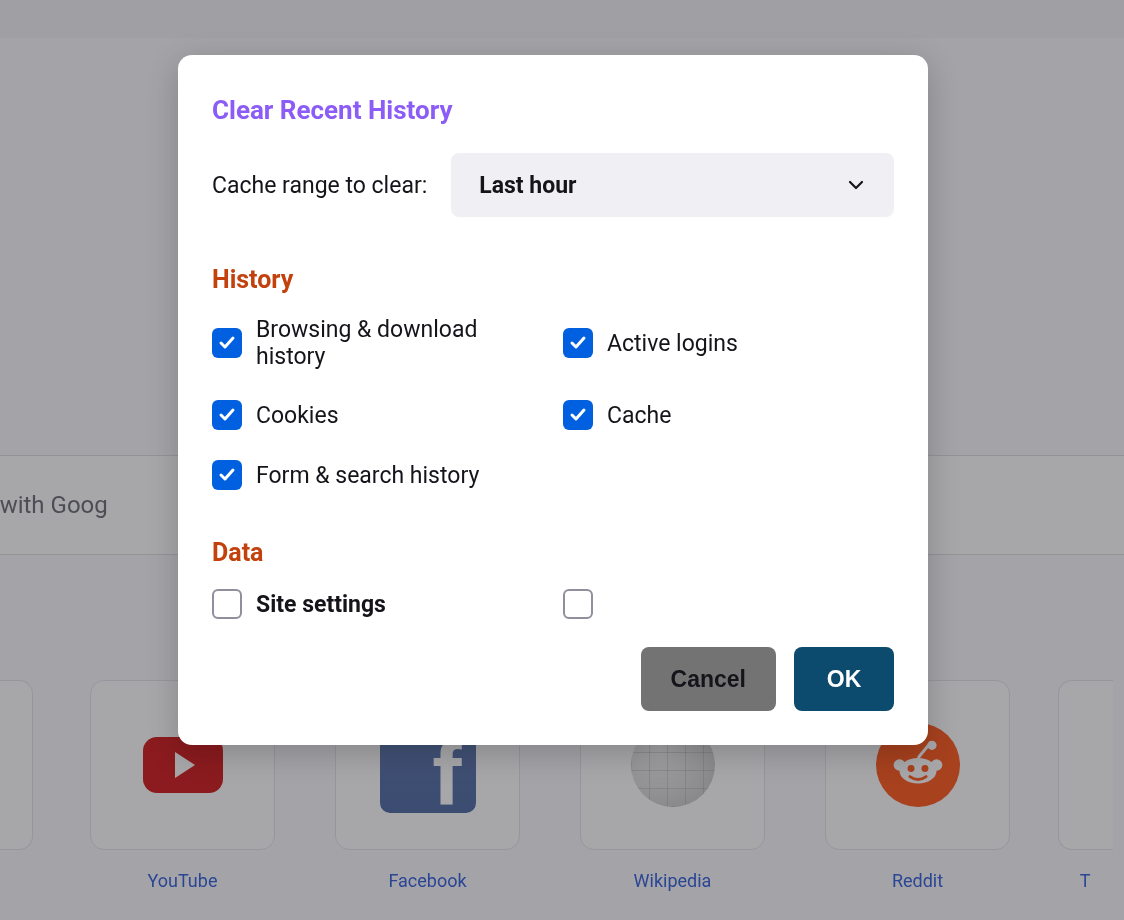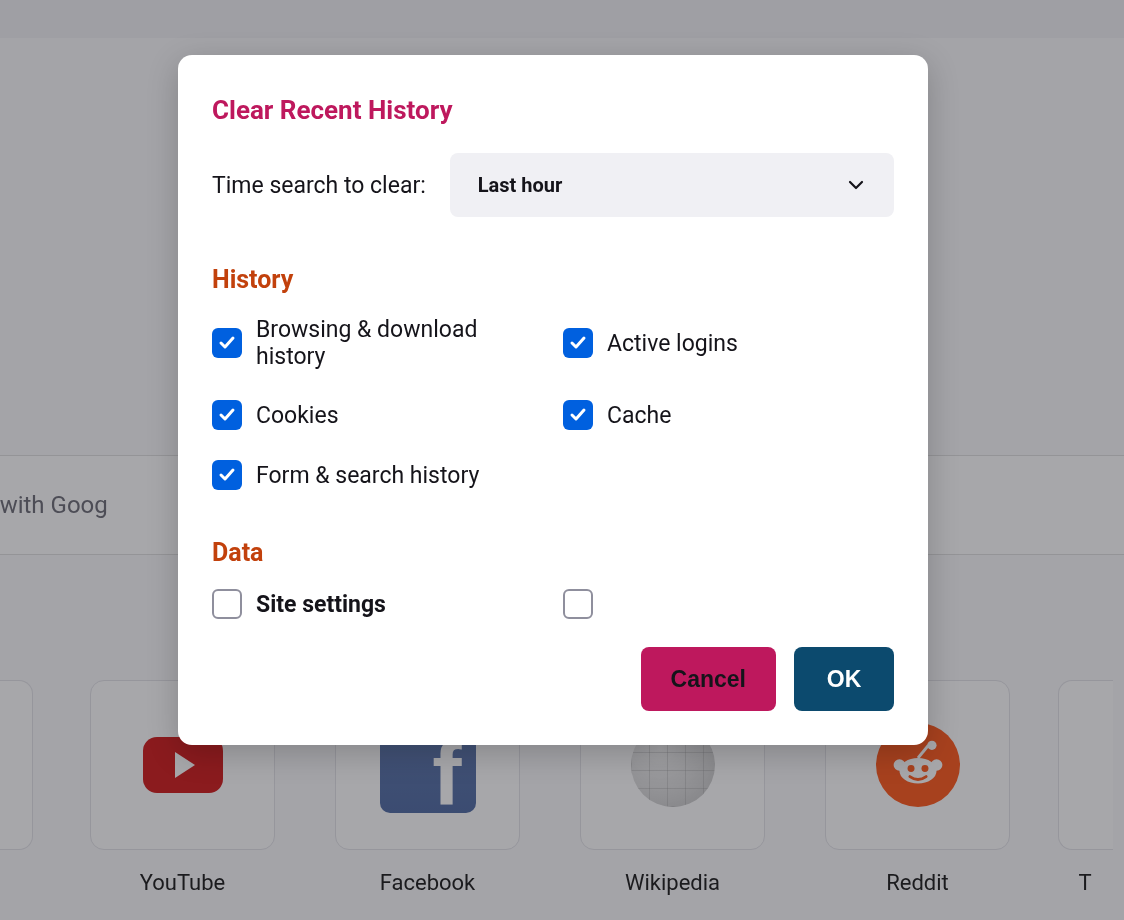--- a/index.html
+++ b/index.html
@@ -88,22 +88,22 @@
       border-left: none;
       width: 155px;
     }
     .tile-partial-right .tile-box {
       border-top-right-radius: 0;
       border-bottom-right-radius: 0;
       border-right: none;
       width: 55px;
     }
     .tile-label {
-      font-size: 22px;
-      color: #000000;
+      font-size: 18px;
+      color: #1d4ed8;
       text-align: center;
       white-space: nowrap;
     }
     .icon-youtube {
       width: 80px;
       height: 56px;
       background: #cc0000;
       border-radius: 14px;
       position: relative;
     }
@@ -179,21 +179,21 @@
       left: 178px;
       width: 750px;
       background: #fff;
       border-radius: 14px;
       padding: 40px 34px 34px 34px;
       box-shadow: 0 8px 32px rgba(0,0,0,0.2);
     }
     .dialog-title {
       font-size: 26px;
       font-weight: 700;
-      color: #be185d;
+      color: #8b5cf6;
       margin-bottom: 28px;
     }
     .time-range-row {
       display: flex;
       align-items: center;
       gap: 24px;
       margin-bottom: 48px;
     }
     .time-range-label {
       font-size: 23px;
@@ -204,21 +204,21 @@
       height: 64px;
       background: #f0f0f4;
       border-radius: 8px;
       display: flex;
       align-items: center;
       justify-content: space-between;
       padding: 0 28px;
       cursor: pointer;
     }
     .time-select-value {
-      font-size: 20px;
+      font-size: 23px;
       font-weight: 700;
       color: #15141a;
     }
     .chevron-down {
       width: 20px;
       height: 20px;
     }
     .section-heading {
       font-size: 25px;
       font-weight: 700;
@@ -277,21 +277,21 @@
       border-radius: 8px;
       font-size: 23px;
       font-weight: 700;
       border: none;
       cursor: pointer;
       display: flex;
       align-items: center;
       justify-content: center;
     }
     .btn-secondary {
-      background: #be185d;
+      background: #737373;
       color: #15141a;
     }
     .btn-primary {
       background: #0c4a6e;
       color: #fff;
       min-width: 100px;
     }
   </style>
 </head>
 <body>
@@ -350,21 +350,21 @@
     </div>
   </div>
 </div>
 
 <div class="overlay"></div>
 
 <div class="dialog">
   <div class="dialog-title">Clear Recent History</div>
 
   <div class="time-range-row">
-    <div class="time-range-label">Time search to clear:</div>
+    <div class="time-range-label">Cache range to clear:</div>
     <div class="time-select">
       <span class="time-select-value">Last hour</span>
       <svg class="chevron-down" viewBox="0 0 20 20">
         <path d="M4 7 L10 13 L16 7" stroke="#15141a" stroke-width="2.2" fill="none" stroke-linecap="round" stroke-linejoin="round"></path>
       </svg>
     </div>
   </div>
 
   <div class="section-heading">History</div>
   <div class="checkbox-grid">

